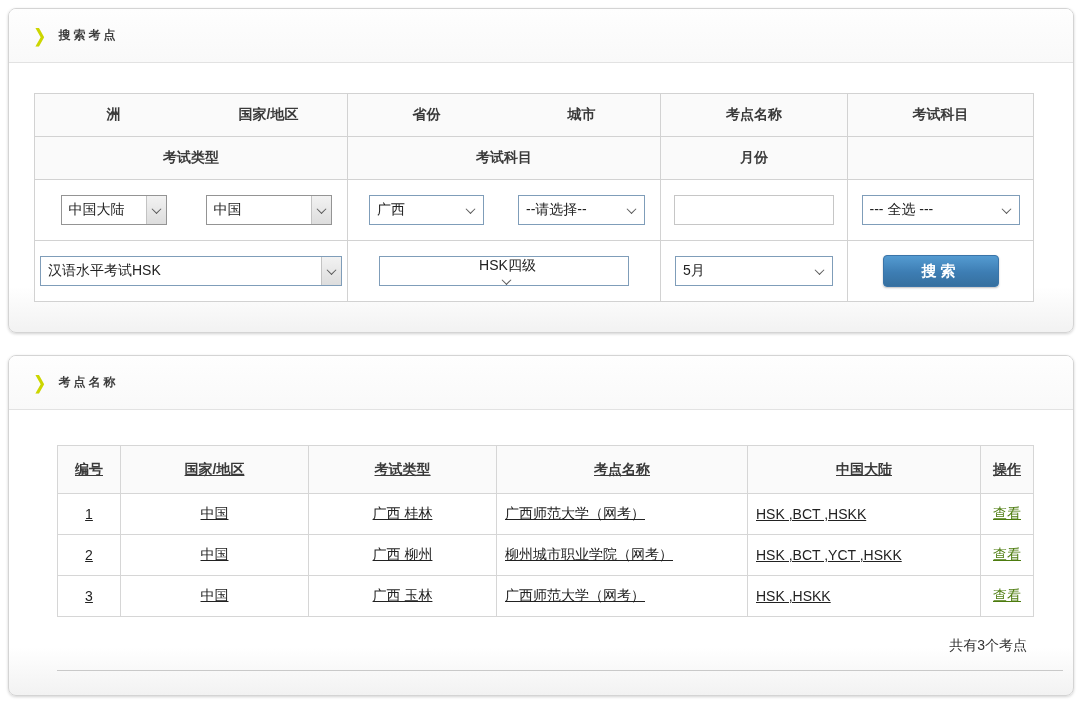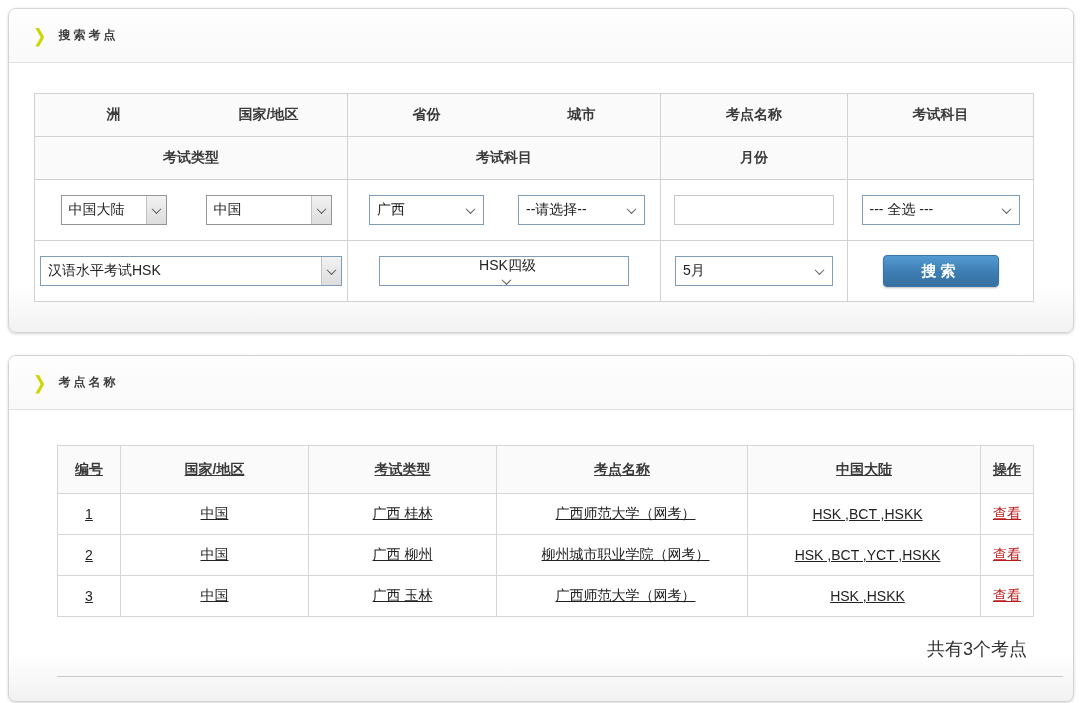--- a/index.html
+++ b/index.html
@@ -146,28 +146,28 @@
     text-decoration: underline;
   }
   .results-table th {
     height: 48px;
     background: #fafafa;
     font-weight: bold;
     color: #3a3a3a;
     text-align: center;
   }
   .results-table td { height: 41px; text-align: center; background: #fff; color: #222; }
-  .results-table td.al { text-align: center; padding-left: 8px; }
-  .view-link { color: #b91c1c; text-decoration: underline; cursor: pointer; }
+  .results-table td.al { text-align: left; padding-left: 8px; }
+  .view-link { color: #4d7c0f; text-decoration: underline; cursor: pointer; }
 
   .summary {
     text-align: right;
     padding-right: 46px;
     margin-top: 20px;
-    font-size: 18px;
+    font-size: 14px;
     color: #333;
   }
   .bottom-divider {
     border: 0;
     border-top: 1px solid #c9c9c9;
     margin: 15px 10px 0 48px;
   }
   .results-bottom-pad { height: 24px; }
 </style>
 </head>

